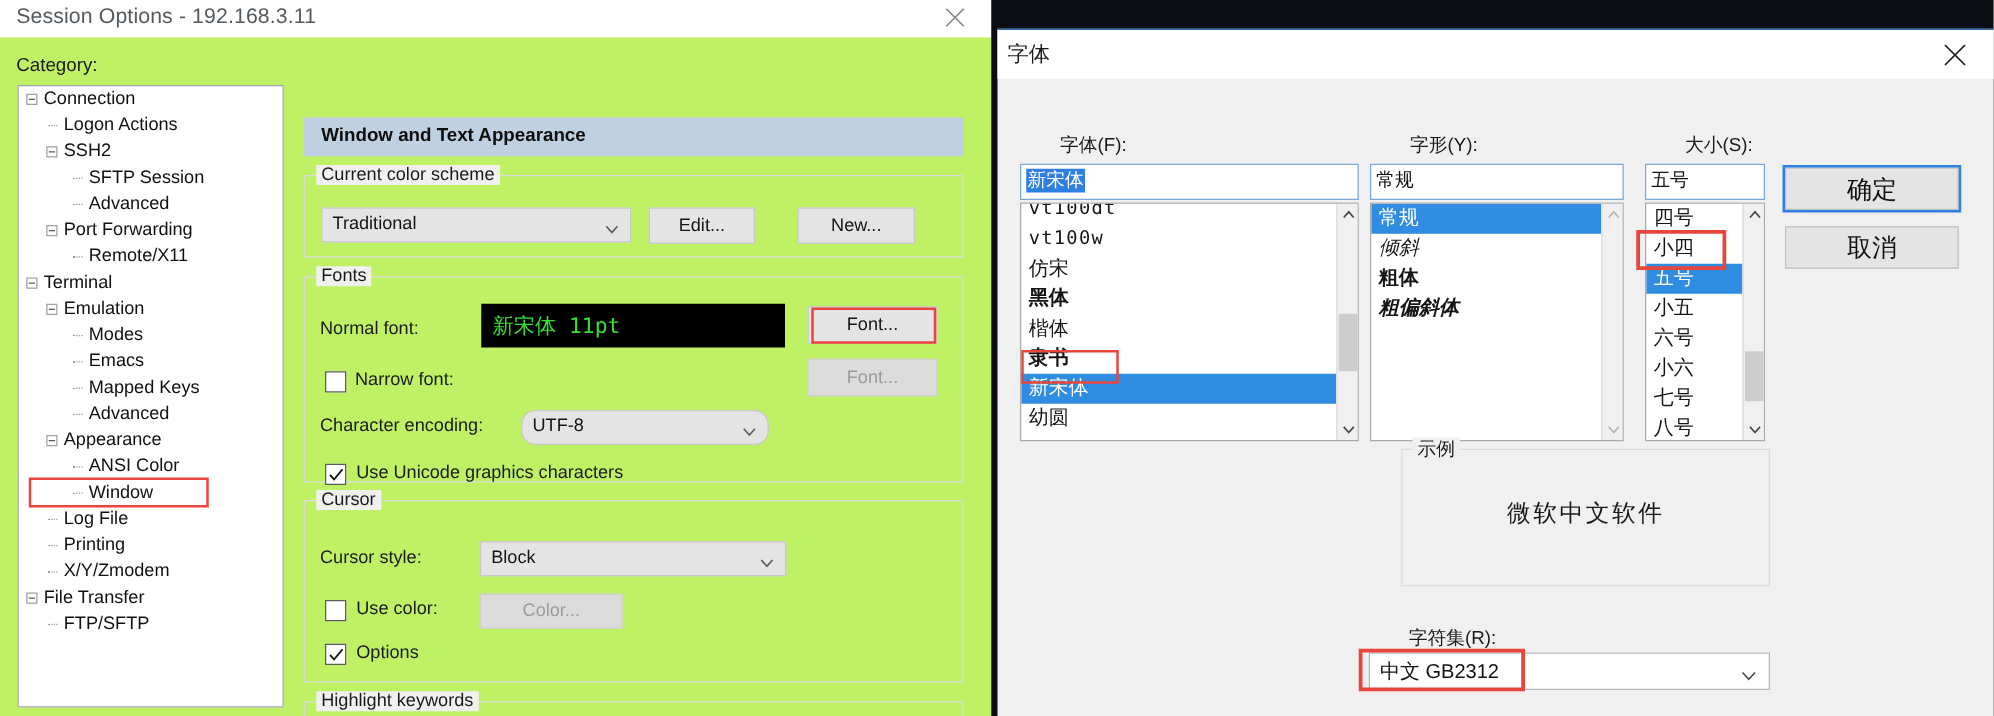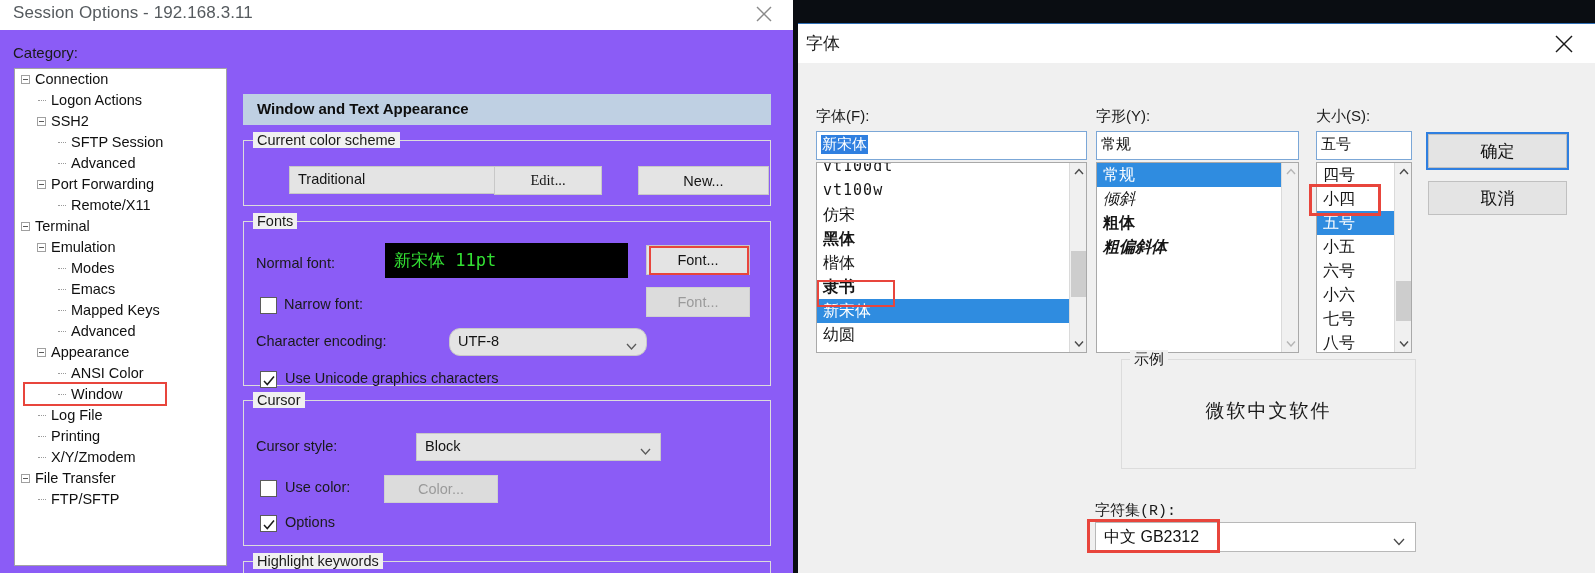--- a/index.html
+++ b/index.html
@@ -27,21 +27,21 @@
     font-size: 17px; color: #555a5e; letter-spacing: .1px;
     white-space: nowrap;
   }
   #left-close {
     position: absolute; right: 18px; top: 3px;
     width: 22px; height: 22px; cursor: pointer;
   }
   #left-close svg { display:block; }
   #left-body {
     position: absolute; left: 0; top: 30px; width: 793px; height: 543px;
-    background: #8b5cf6;
+    background: #bef264;
   }
   #category-label {
     position: absolute; left: 13px; top: 14px;
     font-size: 15px; color: #1a1a1a;
   }
   
   #tree {
     position: absolute; left: 14px; top: 38px; width: 213px; height: 498px;
     background: #ffffff; border: 1px solid #a4a4a4;
     overflow: hidden;
@@ -91,21 +91,21 @@
   }
 
   #grp-scheme { left: 243px; top: 110px; width: 528px; height: 66px; }
   #grp-fonts  { left: 243px; top: 191px; width: 528px; height: 165px; }
   #grp-cursor { left: 243px; top: 370px; width: 528px; height: 146px; }
   #grp-keywords { left: 243px; top: 531px; width: 528px; height: 60px; }
 
   .combo {
     position: absolute;
     background: #e4e4e4; border: 1px solid #c8c8c8;
-    font-size: 14.5px; color: #141414; margin-left: 32px;
+    font-size: 14.5px; color: #141414;
   }
   .combo .ctext { position: absolute; left: 8px; top: 4px; }
   .combo .carrow {
     position: absolute; right: 10px; top: 9px;
     width: 0; height: 0;
     border-left: 5px solid transparent;
     border-right: 5px solid transparent;
     border-top: 6px solid #4a4a4a;
   }
   .combo.chev .carrow {
@@ -115,22 +115,22 @@
   .btn {
     position: absolute;
     background: #e4e4e4; border: 1px solid #c8c8c8;
     font-size: 14.5px; color: #141414;
     display: flex; align-items: center; justify-content: center;
     cursor: pointer;
   }
   .btn.disabled { color: #9a9a9a; background: #dcdcdc; border-color: #d0d0d0; }
 
   #combo-scheme { left: 257px; top: 136px; width: 248px; height: 28px; }
-  #btn-edit { left: 494px; top: 136px; width: 108px; height: 29px; font-family: Liberation Serif, serif; }
-  #btn-new  { left: 638px; top: 136px; width: 131px; height: 29px; }
+  #btn-edit { left: 519px; top: 136px; width: 85px; height: 29px; }
+  #btn-new  { left: 638px; top: 136px; width: 94px; height: 29px; }
 
   #lbl-normal-font {
     position: absolute; left: 256px; top: 225px;
     font-size: 14.5px; color: #1a1a1a;
   }
   #fontpreview {
     position: absolute; left: 385px; top: 213px; width: 243px; height: 35px;
     background: #000000;
     font-size: 17px; color: #33e033;
     font-family: "DejaVu Sans Mono", monospace;
@@ -184,21 +184,21 @@
   }
   #fd-title-text {
     position: absolute; left: 8px; top: 8px;
     font-size: 17px; color: #1a1a1a;
   }
   #fd-close {
     position: absolute; right: 20px; top: 9px; width: 22px; height: 22px; cursor:pointer;
   }
 
   .fd-label {
-    position: absolute; font-size: 15px; color: #1a1a1a; white-space: nowrap;
+    position: absolute; font-size: 15px; color: #1a1a1a; white-space: nowrap; margin-left: 32px;
   }
   .fd-input {
     position: absolute; background: #ffffff; border: 1px solid #7ba7d7;
     font-size: 15px; color: #101010;
   }
   .fd-input .val { position: absolute; left: 4px; top: 3px; white-space: nowrap; }
   .fd-input .val.sel { background: #2f7fe0; color: #ffffff; padding: 0 1px; }
 
   .fd-list {
     position: absolute; background: #ffffff; border: 1px solid #a9a9a9;
@@ -237,21 +237,21 @@
     position: absolute; left: 1309px; top: 184px; width: 72px; height: 32px;
     border: 3px solid #e8453c; pointer-events: none; z-index: 5;
   }
   #redbox-charset {
     position: absolute; left: 1087px; top: 519px; width: 133px; height: 34px;
     border: 3px solid #e8453c; pointer-events: none; z-index: 5;
   }
 
   .fd-btn {
     position: absolute; background: #e4e4e4; border: 1px solid #c0c0c0;
-    font-size: 17px; color: #111111;
+    font-size: 20px; color: #111111;
     display:flex; align-items:center; justify-content:center; cursor:pointer;
   }
   #btn-ok { outline: 2px solid #2f7fe0; outline-offset: 0px; }
 
   #grp-sample {
     position: absolute; left: 1116px; top: 358px; width: 295px; height: 110px;
     border: 1px solid #dcdcdc;
   }
   #grp-sample .gtitle {
     position: absolute; top: -10px; left: 8px; background: #f0f0f0; padding: 0 4px;
@@ -559,21 +559,21 @@
       </div>
 
       <div class="fd-btn" id="btn-ok" style="left:630px; top:110px; width:139px; height:34px;">确定</div>
       <div class="fd-btn" id="btn-cancel" style="left:630px; top:157px; width:139px; height:34px;">取消</div>
 
       <div id="grp-sample" style="left:323px; top:335px; width:295px; height:110px;">
         <span class="gtitle">示例</span>
         <div id="sample-text">微软中文软件</div>
       </div>
 
-      <div class="fd-label" style="left:297px; top:477px;font-family:Liberation Mono, monospace;">字符集(R):</div>
+      <div class="fd-label" style="left:297px; top:477px;">字符集(R):</div>
       <div id="combo-charset" style="left:297px; top:498px;">
         <span class="ctext">中文 GB2312</span>
         <span class="carrow">
           <svg width="12" height="8" viewBox="0 0 12 8">
               <polyline points="1,1 6,6.5 11,1" fill="none" stroke="#4a4a4a" stroke-width="1.3"></polyline>
             </svg>
         </span>
       </div>
     </div>
   </div>

